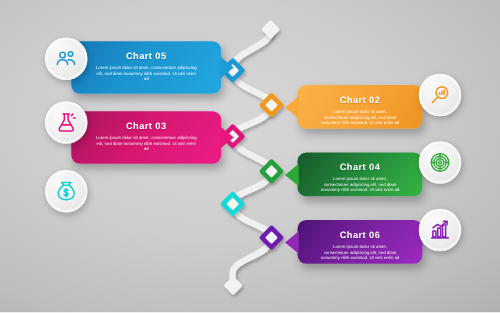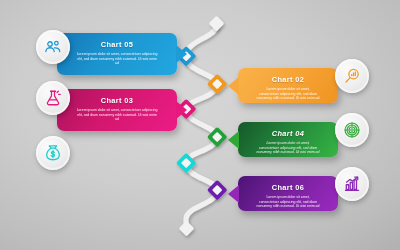--- a/index.html
+++ b/index.html
@@ -169,21 +169,21 @@
     <svg width="18" height="18" viewBox="0 0 24 24" fill="none" stroke="#e6187d" stroke-width="1.7" stroke-linecap="round" stroke-linejoin="round">
       <path d="M10 3v6.2L4.8 18a2 2 0 0 0 1.7 3h11a2 2 0 0 0 1.7-3L14 9.2V3"></path>
       <path d="M8.6 3h6.8"></path>
       <path d="M7.3 14.5h9.4"></path>
       <path d="M17.5 4.6l1.6-1.6M19.6 7.2h2"></path>
     </svg>
   </div>
 
   <div class="panel right" style="left:238px; top:122px; width:100px; height:35px;
               --tail:#2fa836;
-              background:linear-gradient(125deg,#15582a 0%,#23853a 45%,#35b544 100%);font-style:italic;">
+              background:linear-gradient(125deg,#15582a 0%,#23853a 45%,#35b544 100%);">
     <div class="tail"></div>
     <div class="ptitle">Chart 04</div>
     <div class="pbody">Lorem ipsum dolor sit amet, consectetuer adipiscing elit, sed diam nonummy nibh euismod. Ut wisi enim ad</div>
   </div>
   <div class="badge" style="left:335px; top:113px;">
     <svg width="18" height="18" viewBox="0 0 24 24" fill="none" stroke="#2fa836" stroke-width="1.5" stroke-linecap="round" stroke-linejoin="round">
       <circle cx="12" cy="12" r="9.3"></circle>
       <circle cx="12" cy="12" r="6.6"></circle>
       <circle cx="12" cy="12" r="4"></circle>
       <circle cx="12" cy="12" r="1.6"></circle>

